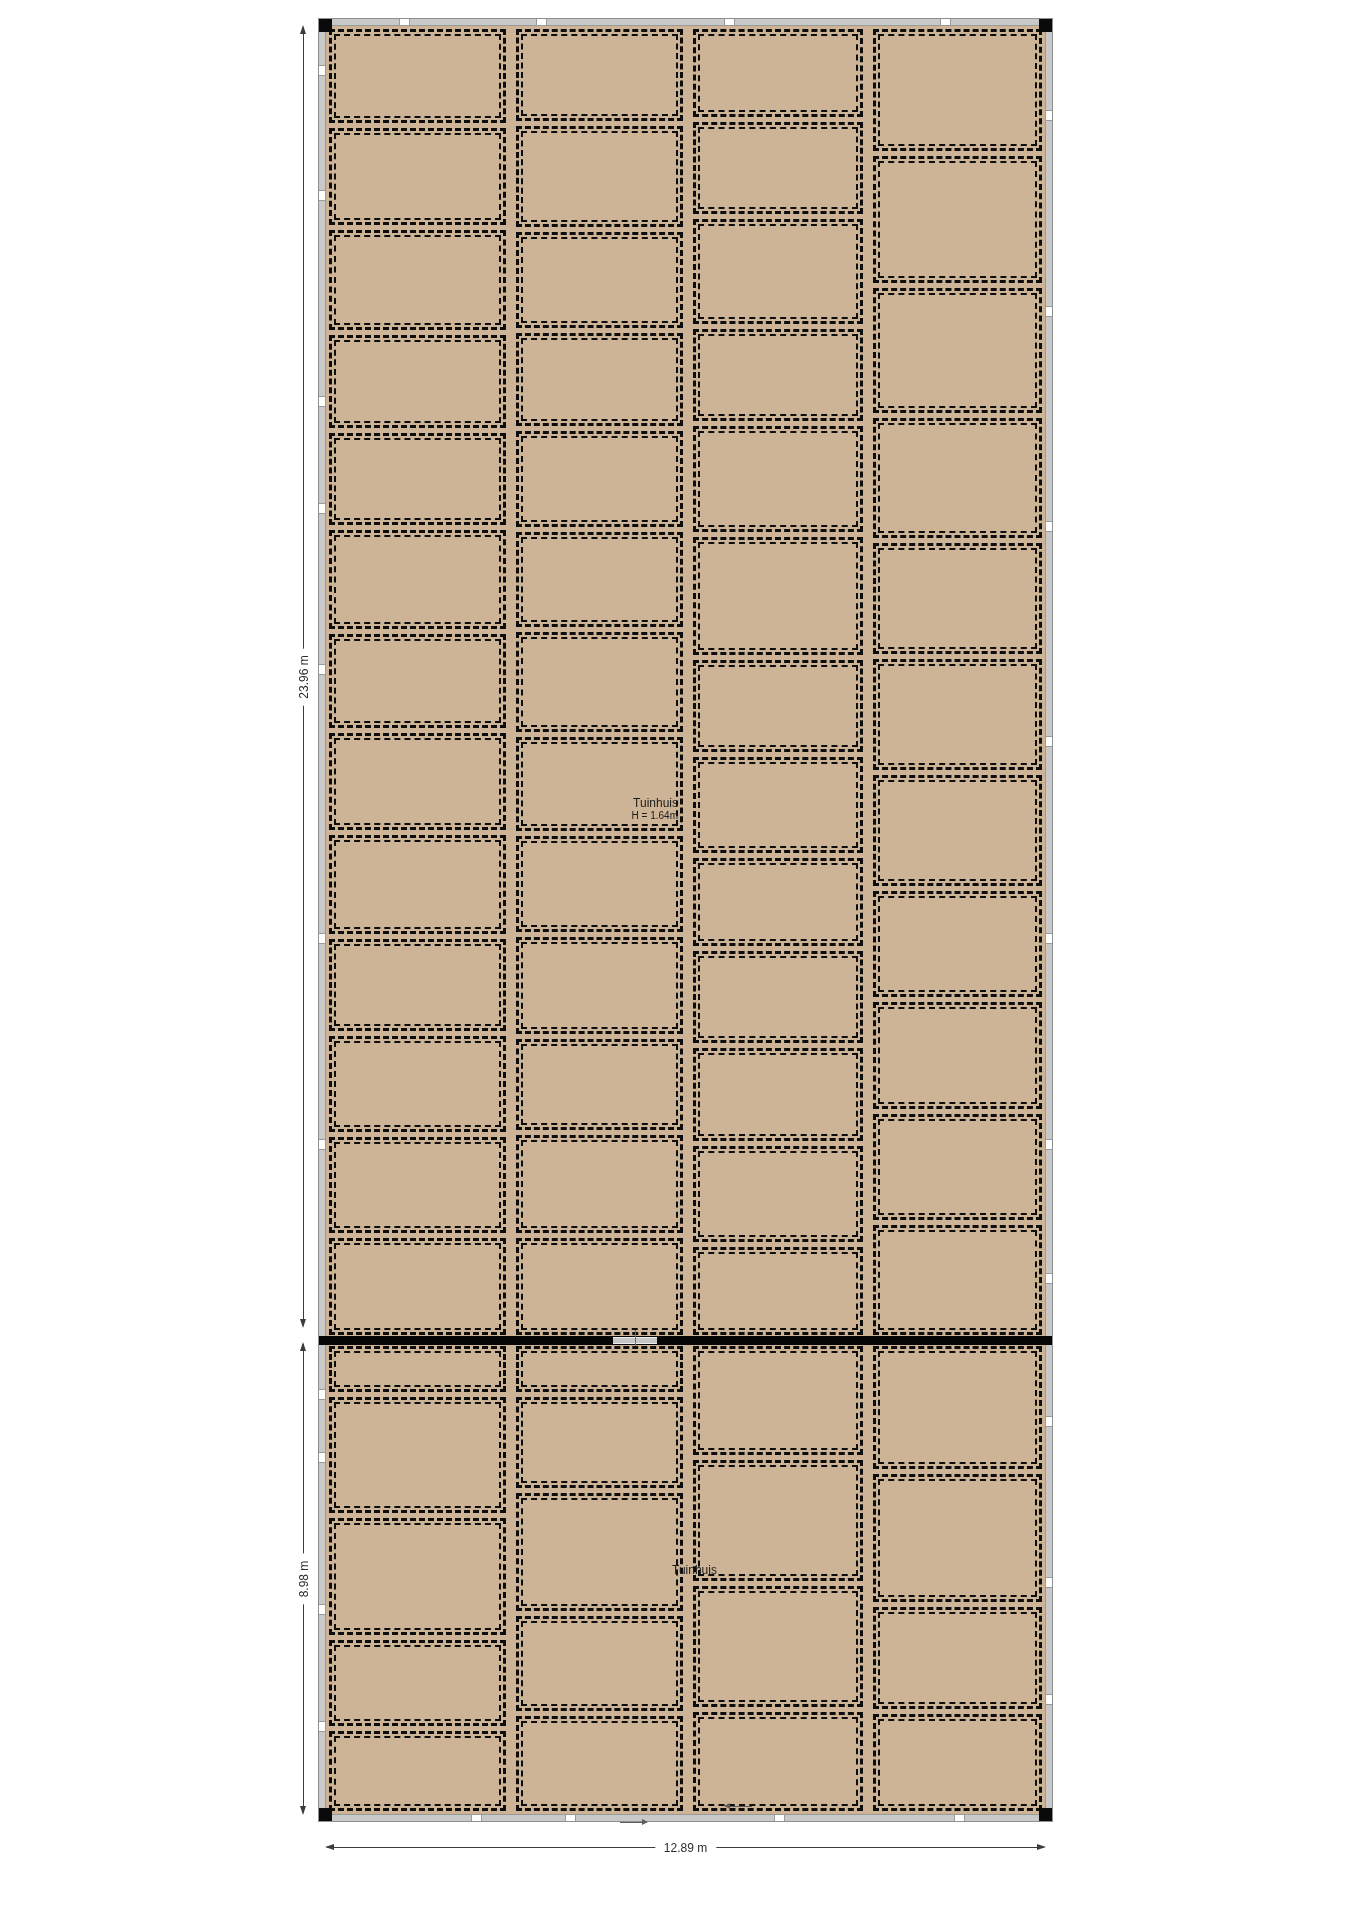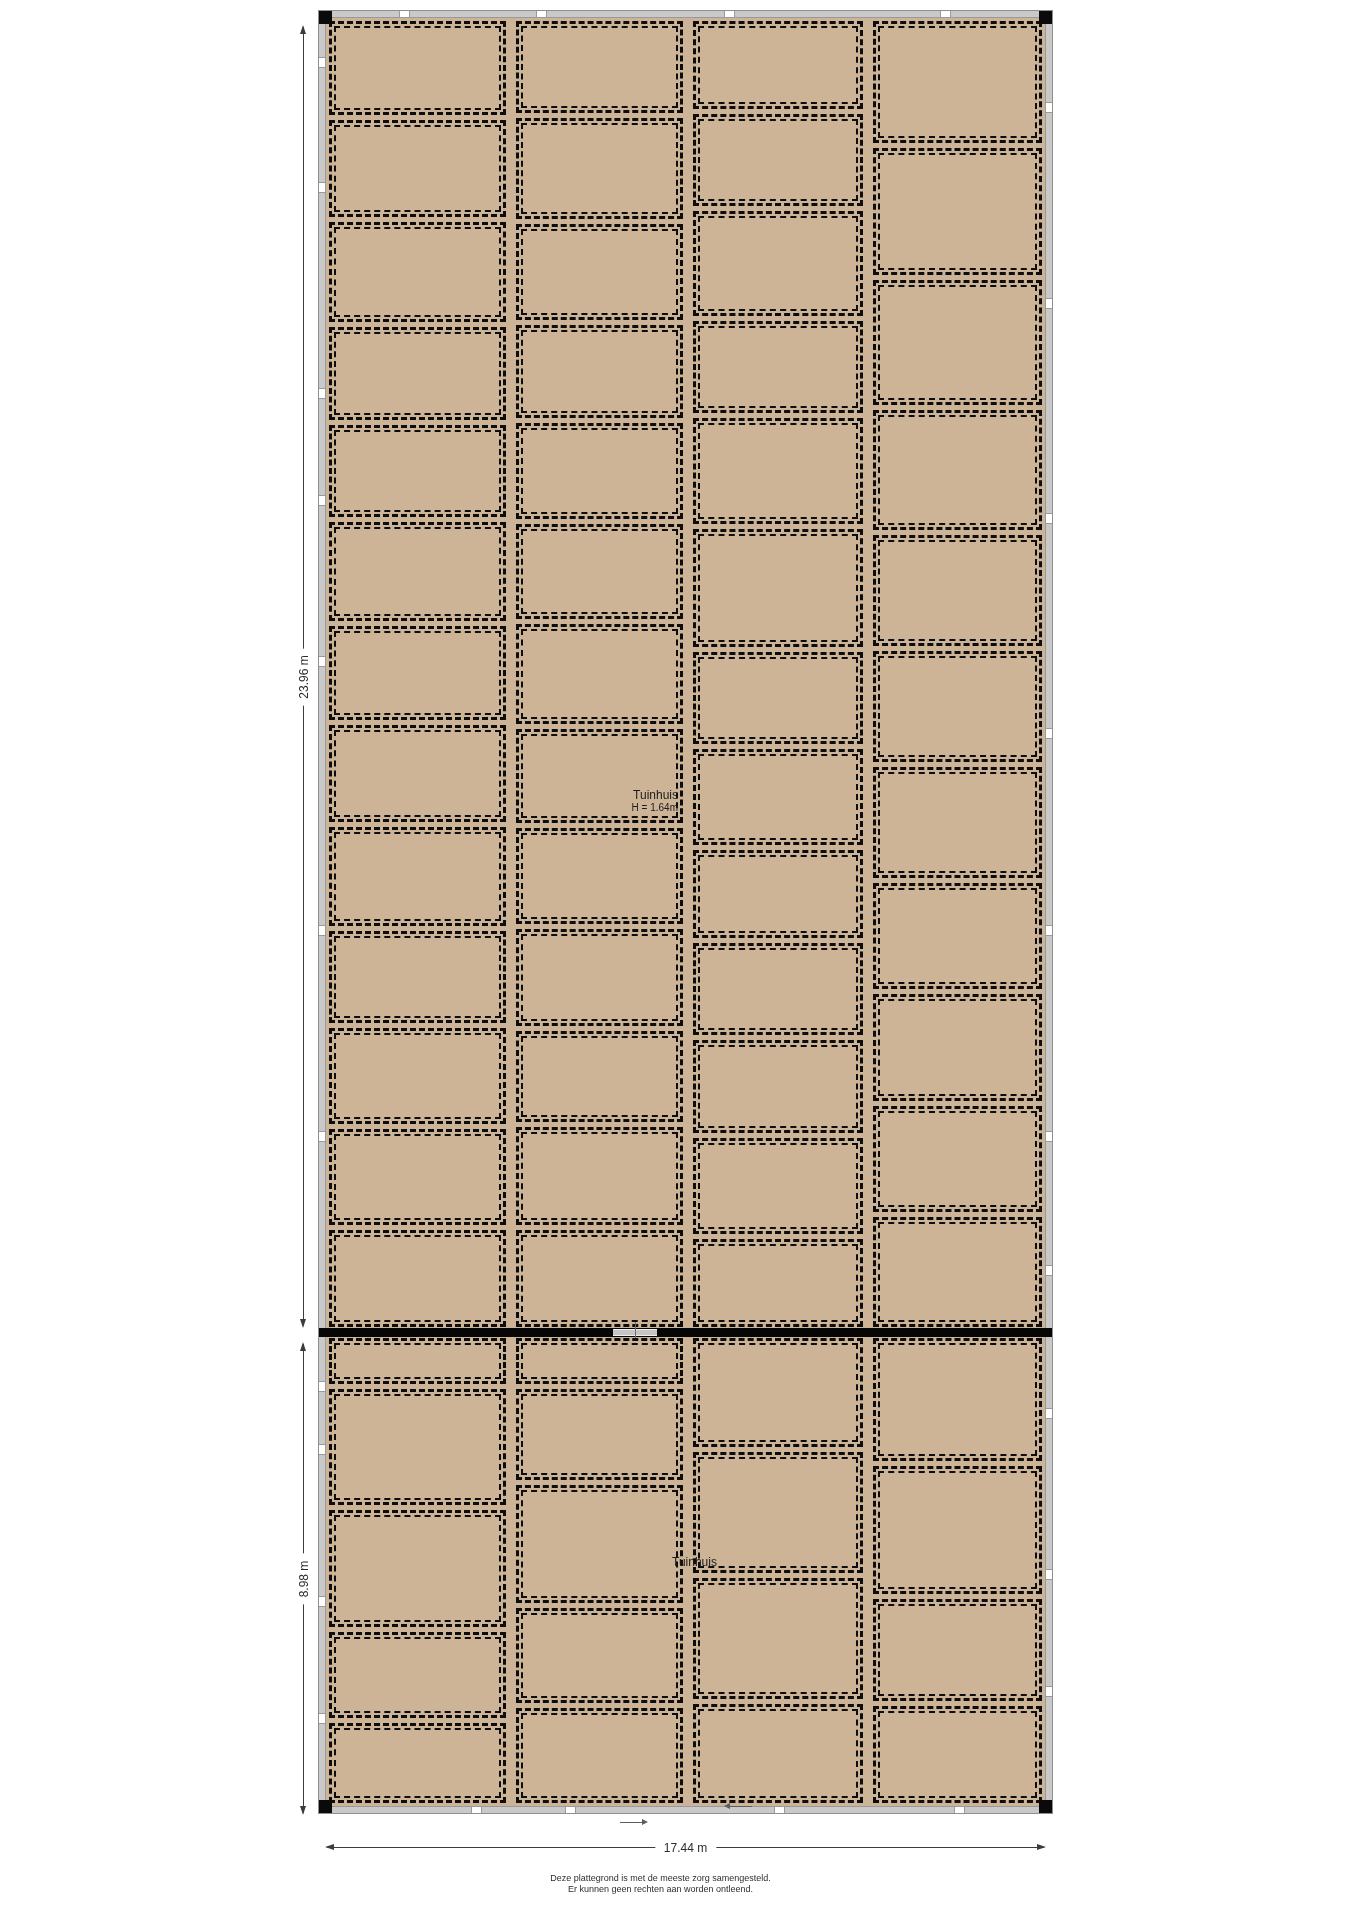--- a/index.html
+++ b/index.html
@@ -1,21 +1,21 @@
 <!DOCTYPE html>
 <html style="--cell-fill: #cdb496; --wall-gray: #c9c9c9; --dash: #0d0d0d;"><head>
 <meta charset="utf-8">
 <title>Plattegrond</title>
 <style>
   html,body{margin:0;padding:0;background:#fff;}
   .page{position:relative;width:1358px;height:1920px;background:#ffffff;
         font-family:"Liberation Sans", sans-serif;overflow:hidden;}
 
   
-  .plan{position:absolute;left:319px;top:11px;width:733px;height:1802px;
+  .plan{position:absolute;left:319px;top:19px;width:733px;height:1802px;
         box-sizing:border-box;border:6px solid var(--wall-gray,#c9c9c9);
         outline:1px solid #8f8f8f;background:var(--cell-fill,#cdb496);
         box-shadow:inset 0 0 0 1px #9a9a9a;}
   .plan-inner{position:absolute;inset:0;display:flex;flex-direction:column;padding:3px;}
   .section{display:flex;flex-direction:row;gap:10px;padding:1px;min-height:0;}
   .section-top{flex:1303 1 0;}
   .section-bottom{flex:464 1 0;}
   .pcol{display:flex;flex-direction:column;gap:5px;min-width:0;}
   .cell{position:relative;background:var(--cell-fill,#cdb496);
         border:3px dashed var(--dash,#0d0d0d);min-height:0;}
@@ -373,30 +373,26 @@
     <span class="dline"></span>
     <span class="darrow a-up"></span>
     <span class="darrow a-down"></span>
     <span class="dlabel">8.98 m</span>
   </div>
 
   <div class="dim dim-h" id="dim-bottom">
     <span class="dline"></span>
     <span class="darrow a-left"></span>
     <span class="darrow a-right"></span>
-    <span class="dlabel">17.44 m</span>
+    <span class="dlabel">12.89 m</span>
   </div>
 
   <div class="mini-arrow" id="arrow-entrance">
     <span class="aline"></span>
       <span class="hr"></span>
   </div>
   <div class="mini-arrow" id="arrow-inner">
     <span class="aline"></span>
       <span class="hl"></span>
   </div>
 
-  <div class="footer">
-    <div>Deze plattegrond is met de meeste zorg samengesteld.</div>
-    <div>Er kunnen geen rechten aan worden ontleend.</div>
-  </div>
 
 </div>
 
 </body></html>

